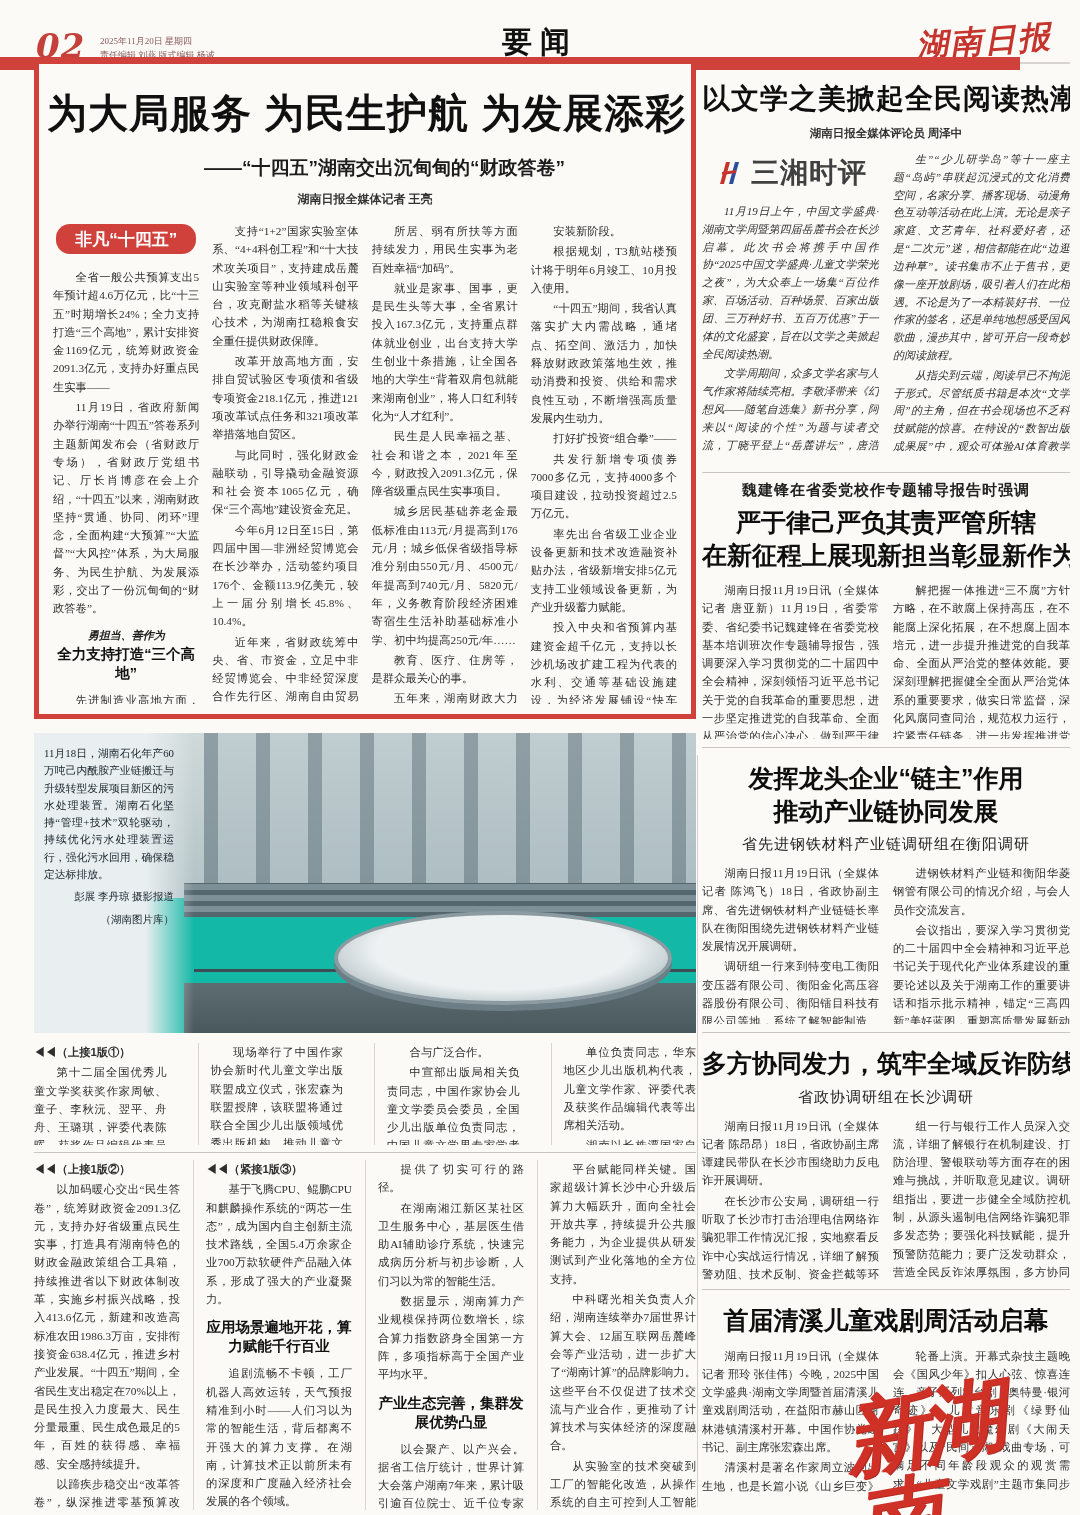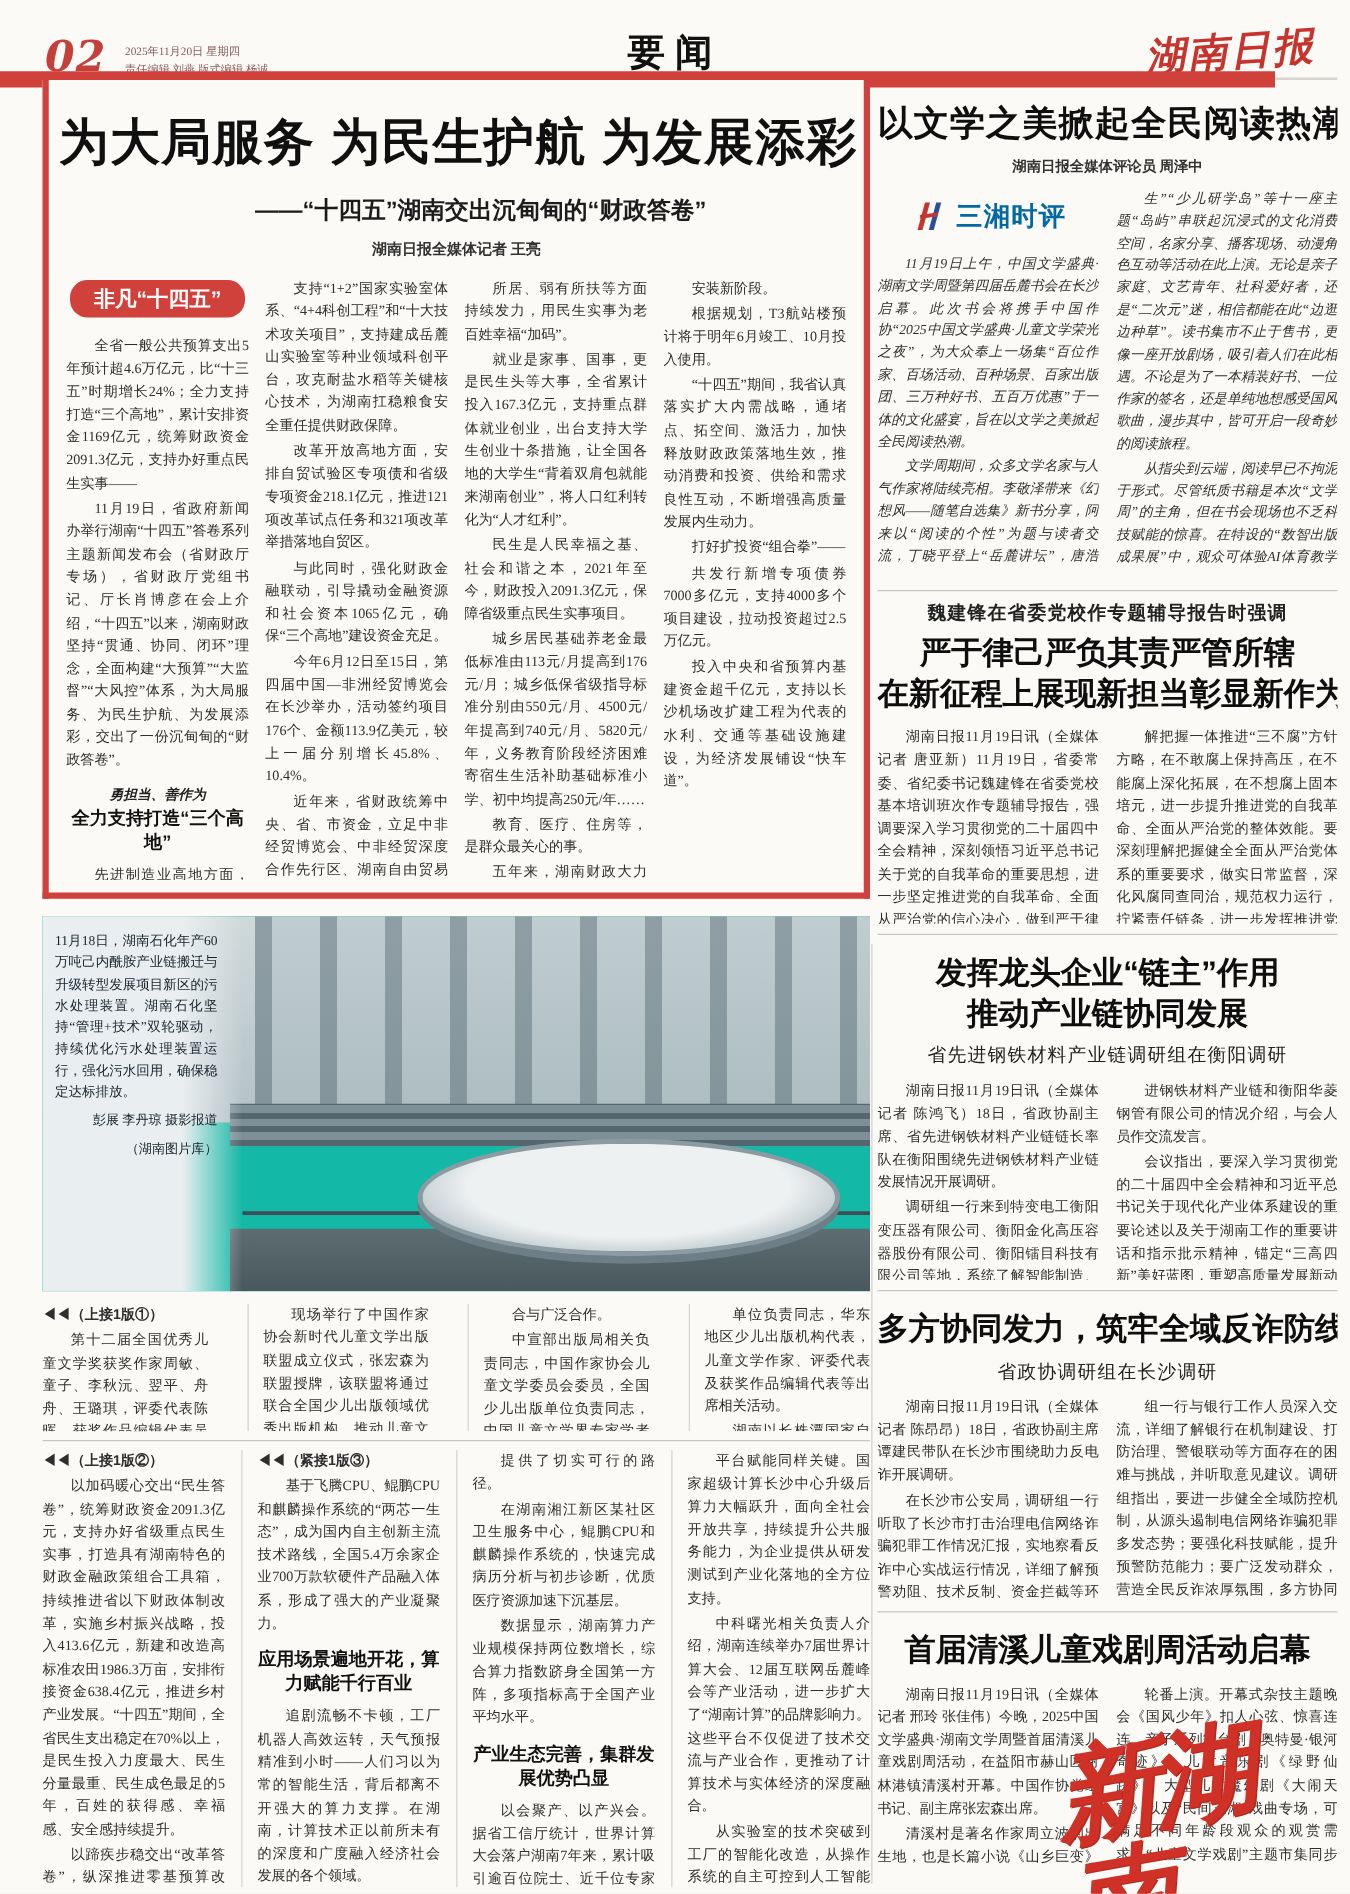--- a/index.html
+++ b/index.html
@@ -59,21 +59,21 @@
   .vrule{position:absolute;left:697px;top:755px;bottom:8px;width:1px;background:#d3cfca;}
   .art{position:relative;overflow:hidden;}
   .art-hr{border:none;border-top:1px solid #c9c5c0;margin:8px 0;}
   .ed-headline{text-align:center;font-size:28px;font-weight:900;color:#0f0f0f;letter-spacing:1px;
       font-family:"Liberation Serif",serif;white-space:nowrap;}
   .ed-byline{text-align:center;font-size:11.5px;font-weight:bold;margin-top:8px;color:#333;}
   .ed-body{display:flex;gap:14px;margin-top:10px;height:300px;overflow:hidden;}
   .ed-col{flex:1 1 0;overflow:hidden;}
   .ed-col .para{font-style:italic;font-size:11px;}
   .sxsp{width:158px;height:40px;margin:2px auto 10px;display:flex;align-items:center;justify-content:center;gap:7px;}
-  .sxsp-text{font-family:"Liberation Sans",sans-serif;font-weight:900;font-size:21px;color:#0369a1;letter-spacing:1px;}
+  .sxsp-text{font-family:"Liberation Sans",sans-serif;font-weight:900;font-size:28px;color:#404040;letter-spacing:1px;}
   .kicker{text-align:center;font-size:15px;font-weight:bold;color:#222;letter-spacing:1px;}
   .hl2{text-align:center;font-family:"Liberation Sans",sans-serif;font-weight:900;color:#0e0e0e;
       font-size:25px;line-height:1.3;margin-top:6px;white-space:nowrap;}
   .hl2 div{white-space:nowrap;}
   .sub2{text-align:center;font-size:15px;color:#222;margin-top:8px;letter-spacing:1px;}
   .body2{display:flex;gap:14px;margin-top:10px;overflow:hidden;}
   .body2 .bcol{flex:1 1 0;overflow:hidden;}
   
   .watermark{position:absolute;left:850px;top:1380px;width:230px;pointer-events:none;}
   .wm-cn{font-size:84px;font-weight:900;color:#cf3127;font-family:"Liberation Serif",serif;
@@ -125,20 +125,21 @@
           <p class="para">城乡居民基础养老金最低标准由113元/月提高到176元/月；城乡低保省级指导标准分别由550元/月、4500元/年提高到740元/月、5820元/年，义务教育阶段经济困难寄宿生生活补助基础标准小学、初中均提高250元/年……</p>
           <p class="para">教育、医疗、住房等，是群众最关心的事。</p>
           <p class="para">五年来，湖南财政大力支持高校“双一流”、县域普通高中“徐特立项目”建设，化解中小学大班额5.7万个，实现由“有学上”向“上好学”转变。各级财政累计安排28.5亿元支持公立医院综合改革，支持湘雅等4家医院对口帮扶医疗资源薄弱地区，累计安排省补助资金208亿元，支持筹集保障性住房20万套，发放公租房租赁补贴44.4万户，改造城中村3.5万套、棚户区（城市危旧房）30.1万户，改造老旧小区1.8万个，惠及居民237.4万户。</p>
         </div>
       <div class="lead-col">
           <p class="para">安装新阶段。</p>
           <p class="para">根据规划，T3航站楼预计将于明年6月竣工、10月投入使用。</p>
           <p class="para">“十四五”期间，我省认真落实扩大内需战略，通堵点、拓空间、激活力，加快释放财政政策落地生效，推动消费和投资、供给和需求良性互动，不断增强高质量发展内生动力。</p>
           <p class="para">打好扩投资“组合拳”——</p>
           <p class="para">共发行新增专项债券7000多亿元，支持4000多个项目建设，拉动投资超过2.5万亿元。</p>
+          <p class="para">率先出台省级工业企业设备更新和技术改造融资补贴办法，省级新增安排5亿元支持工业领域设备更新，为产业升级蓄力赋能。</p>
           <p class="para">投入中央和省预算内基建资金超千亿元，支持以长沙机场改扩建工程为代表的水利、交通等基础设施建设，为经济发展铺设“快车道”。</p>
         </div>
     </div>
   </div>
 
   <div class="photo">
     <div class="ph-sky"></div>
     <div class="ph-towers"></div>
     <div class="ph-piperack"></div>
     <div class="ph-ground"></div>
@@ -180,21 +181,21 @@
     <div class="cont-col">
         <p class="para" style="text-indent: 0px;"><span class="marker">◀◀（紧接1版③）</span></p>
         <p class="para">基于飞腾CPU、鲲鹏CPU和麒麟操作系统的“两芯一生态”，成为国内自主创新主流技术路线，全国5.4万余家企业700万款软硬件产品融入体系，形成了强大的产业凝聚力。</p>
         <div class="subhd">
           <div class="subhd-l2">应用场景遍地开花，算力赋能千行百业</div>
         </div>
         <p class="para">追剧流畅不卡顿，工厂机器人高效运转，天气预报精准到小时——人们习以为常的智能生活，背后都离不开强大的算力支撑。在湖南，计算技术正以前所未有的深度和广度融入经济社会发展的各个领域。</p>
       </div>
     <div class="cont-col">
         <p class="para">提供了切实可行的路径。</p>
-        <p class="para">在湖南湘江新区某社区卫生服务中心，鲲鹏CPU和麒麟操作系统的，快速完成病历分析与初步诊断，优质医疗资源加速下沉基层。</p>
+        <p class="para">在湖南湘江新区某社区卫生服务中心，基层医生借助AI辅助诊疗系统，快速完成病历分析与初步诊断，人们习以为常的智能生活。</p>
         <p class="para">数据显示，湖南算力产业规模保持两位数增长，综合算力指数跻身全国第一方阵，多项指标高于全国产业平均水平。</p>
         <div class="subhd">
           <div class="subhd-l2">产业生态完善，集群发展优势凸显</div>
         </div>
         <p class="para">以会聚产、以产兴会。据省工信厅统计，世界计算大会落户湖南7年来，累计吸引逾百位院士、近千位专家论道，发布各类白皮书、技术标准等成果40余项，推动湖南计算产业从无到有、由弱变强，逐步构建起以“根技术”为源动力的千亿级产业集群。</p>
       </div>
     <div class="cont-col">
         <p class="para">平台赋能同样关键。国家超级计算长沙中心升级后算力大幅跃升，面向全社会开放共享，持续提升公共服务能力，为企业提供从研发测试到产业化落地的全方位支持。</p>
         <p class="para">中科曙光相关负责人介绍，湖南连续举办7届世界计算大会、12届互联网岳麓峰会等产业活动，进一步扩大了“湖南计算”的品牌影响力。这些平台不仅促进了技术交流与产业合作，更推动了计算技术与实体经济的深度融合。</p>
         <p class="para">从实验室的技术突破到工厂的智能化改造，从操作系统的自主可控到人工智能的深度融合，“计算湘军”正以昂扬姿态拥抱智能时代。</p>

